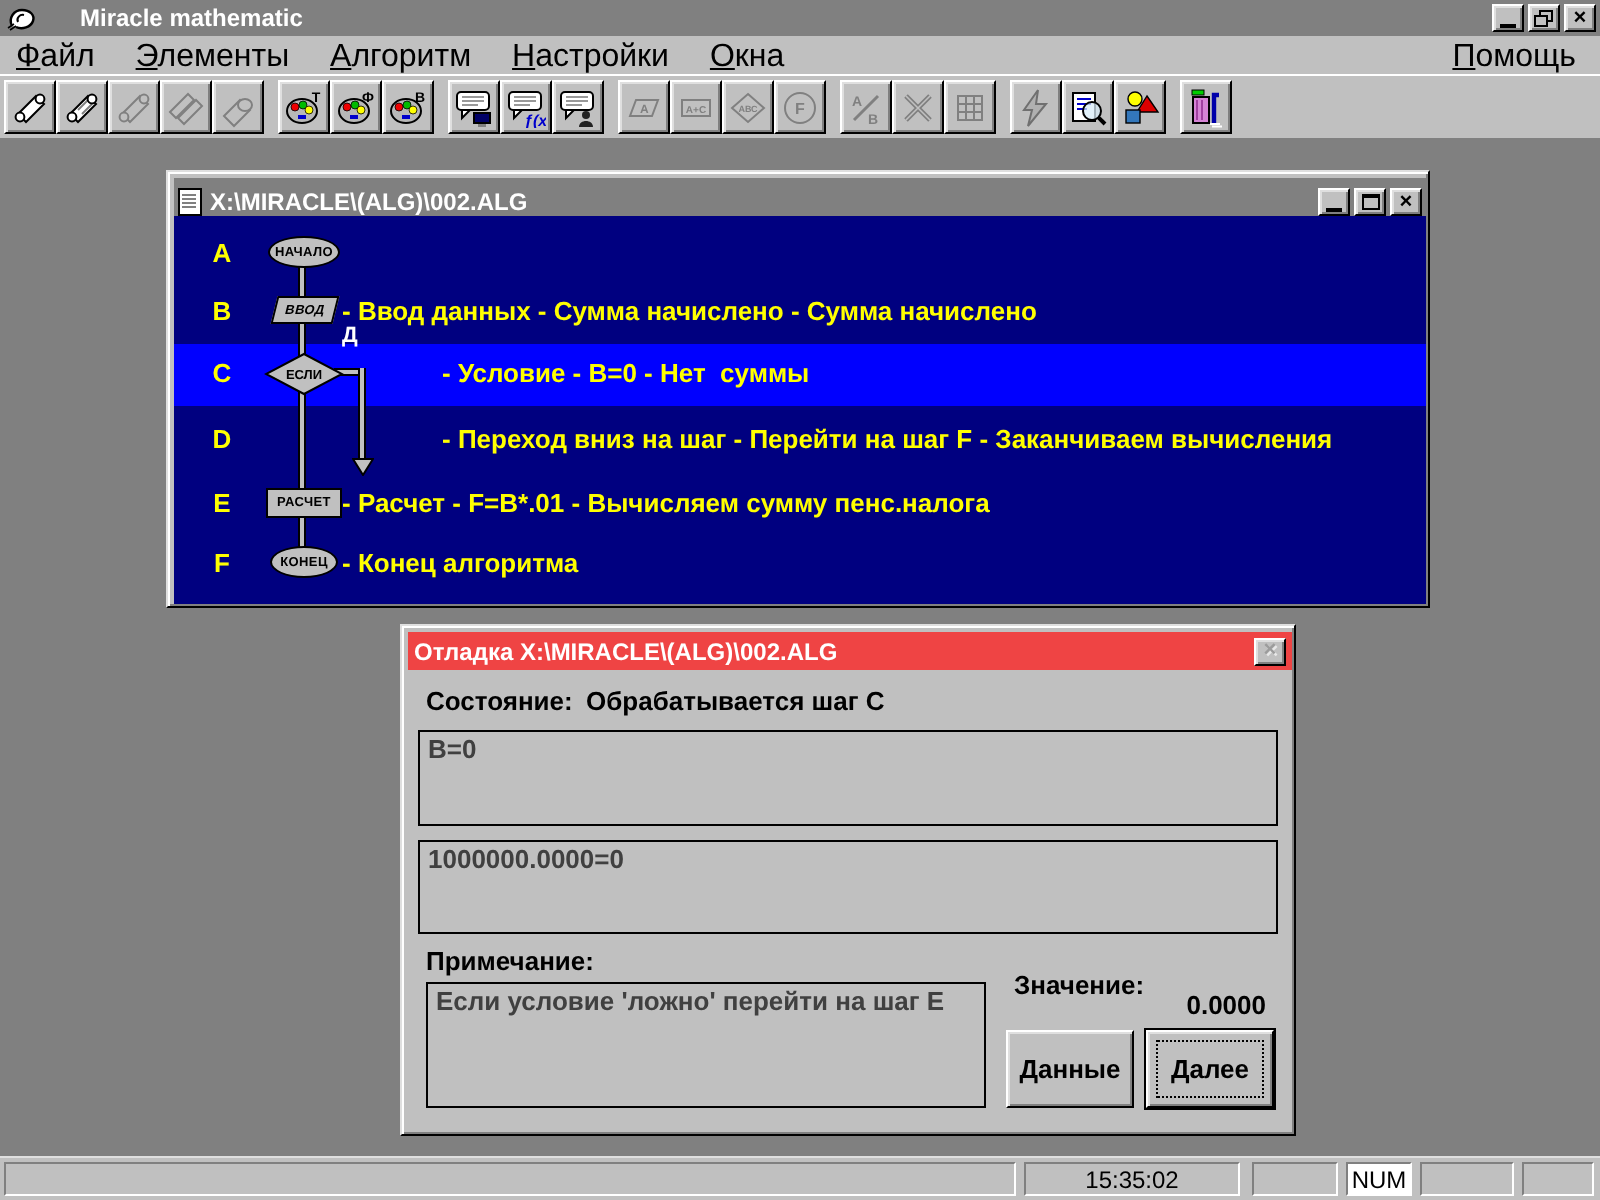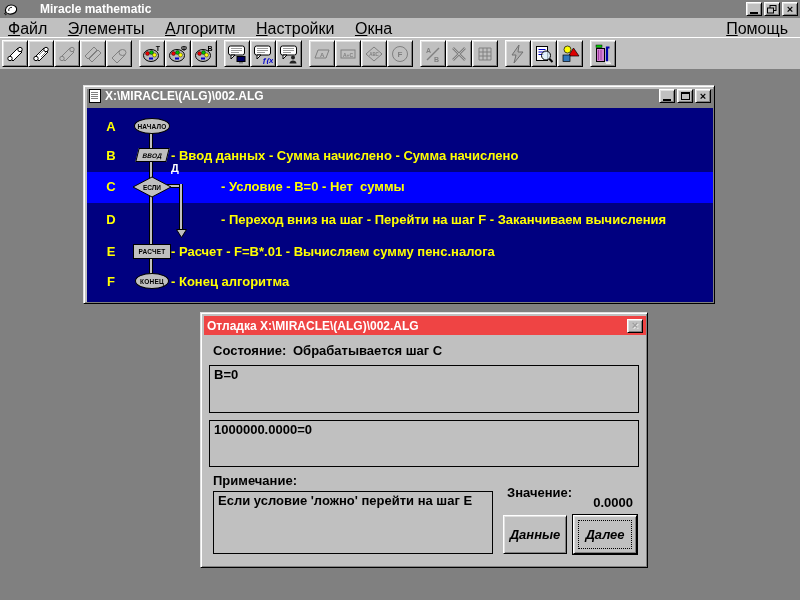--- a/index.html
+++ b/index.html
@@ -25,43 +25,43 @@
   #menu-help { position:absolute; right:4px; top:0; }
   #toolbar { left:0; top:37px; width:800px; height:33px; background:#c0c0c0;
              box-shadow: inset 0 1px 0 #ffffff, inset 0 -1px 0 #808080;
              display:flex; align-items:center; padding-left:2px; }
   .tool { width:26px; height:27px; display:flex; align-items:center; justify-content:center; flex:none; padding:0; }
   .tgap { width:7px; flex:none; }
 
   
   #algwin { left:83px; top:85px; width:632px; height:219px; }
   #alg-titlebar { left:3px; top:3px; width:626px; height:19px; background:#808080; color:#fff;
-                  display:flex; align-items:flex-start; gap:4px; padding:0 2px; font-size:12px; font-weight:bold; }
+                  display:flex; align-items:flex-end; gap:4px; padding:0 2px; font-size:12px; font-weight:bold; }
   #alg-content { left:3px; top:22px; width:626px; height:194px; background:#000080; overflow:hidden; }
   #row-c-band { left:0; top:64px; width:626px; height:31px; background:#0000FF; }
   .row-letter { position:absolute; left:12px; width:24px; text-align:center; color:#FFFF00;
                 font-weight:bold; font-size:13px; }
   .row-text { position:absolute; color:#FFFF00; font-weight:bold; font-size:13px; white-space:pre; }
   .fshape { position:absolute; background:#c0c0c0; border:1px solid #000; color:#000;
             font-size:6.5px; font-weight:bold; text-align:center; z-index:2;
             display:flex; align-items:center; justify-content:center; letter-spacing:0.2px; }
   .fline { position:absolute; background:#c0c0c0; z-index:1; }
   .flinev { border-left:1px solid #000; border-right:1px solid #000; width:4px; }
   .flineh { border-top:1px solid #000; border-bottom:1px solid #000; height:4px; }
   #branch-label { position:absolute; left:84px; top:54px; color:#fff; font-weight:bold; font-size:11px; z-index:3; }
 
   
   #dlg { left:200px; top:312px; width:448px; height:256px; }
   #dlg-titlebar { left:3px; top:3px; width:442px; height:19px; background:#ef4444; color:#fff;
                   display:flex; align-items:center; padding:0 3px; font-size:12px; font-weight:bold; }
   .dlg-label { position:absolute; font-size:13px; font-weight:bold; color:#000;text-align:right; }
-  .dlg-box { position:absolute; border:1px solid #000; font-size:13px; font-weight:bold; color:#000000;
+  .dlg-box { position:absolute; border:1px solid #000; font-size:13px; font-weight:bold; color:#404040;
              padding:1px 4px; overflow:hidden; }
   .dlg-btn { position:absolute; width:64px; height:39px; font-weight:bold; font-size:13px; color:#000;
-             display:flex; align-items:center; justify-content:center; font-family:inherit;font-style:italic; }
+             display:flex; align-items:center; justify-content:center; font-family:inherit; }
   #btn-next { box-shadow: 0 0 0 1px #000, inset 1px 1px 0 #dfdfdf, inset -1px -1px 0 #808080; }
   .focus-rect { position:absolute; left:4px; top:4px; right:4px; bottom:4px; border:1px dotted #000; }
 
   
   #statusbar { left:0; top:578px; width:800px; height:22px; background:#c0c0c0;
                box-shadow: inset 0 1px 0 #dfdfdf; }
   .spanel { position:absolute; top:3px; height:17px; font-size:12px; color:#000;
             display:flex; align-items:center; justify-content:center; }
 
   .docicon { width:12px; height:14px; background:#fff; border:1px solid #000; position:relative; flex:none; }
@@ -355,14 +355,22 @@
 
     <div class="dlg-label" style="left:332px; top:182px; width:100px; text-align:right;">0.0000</div>
 
     <button class="dlg-btn btn3d" style="left:302px; top:202px;">Данные</button>
     <button class="dlg-btn btn3d" id="btn-next" style="left:372px; top:202px;">
       <span class="focus-rect"></span>
       <span>Далее</span>
     </button>
   </div>
 
+  <div class="abs" id="statusbar">
+    <div class="spanel sunken1" style="left:2px; width:506px;"></div>
+    <div class="spanel sunken1" style="left:512px; width:108px;">15:35:02</div>
+    <div class="spanel sunken1" style="left:626px; width:43px;"></div>
+    <div class="spanel sunken1" style="left:673px; width:33px; background:#fff;">NUM</div>
+    <div class="spanel sunken1" style="left:710px; width:47px;"></div>
+    <div class="spanel sunken1" style="left:761px; width:36px;"></div>
+  </div>
 
 </div>
 
 </body></html>

